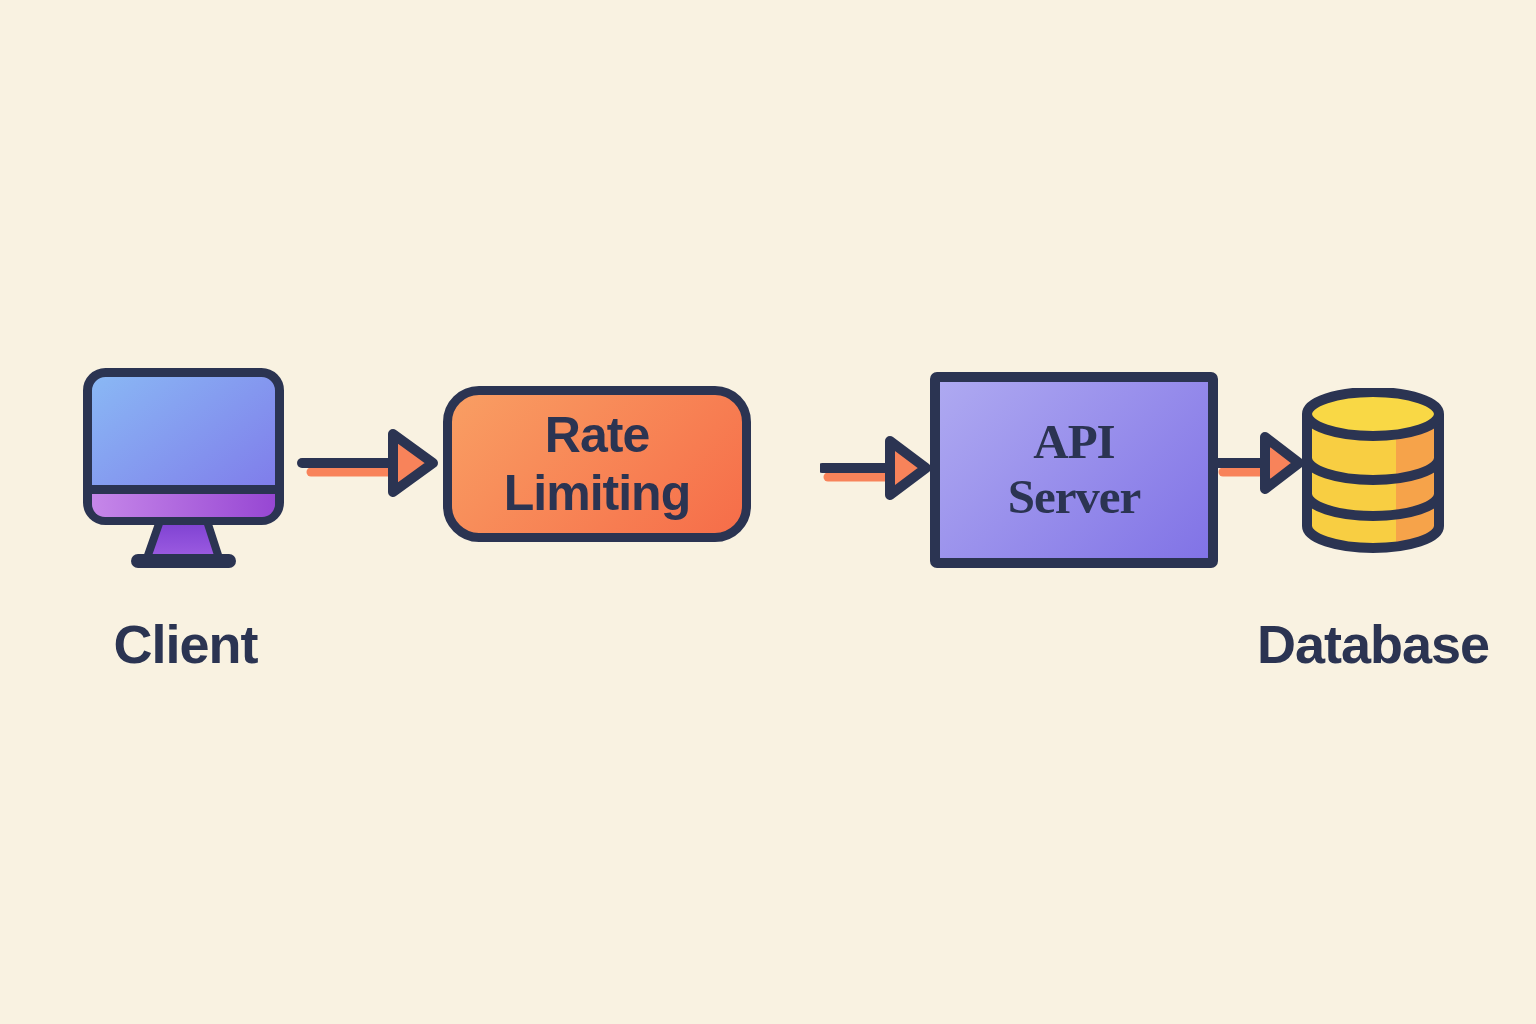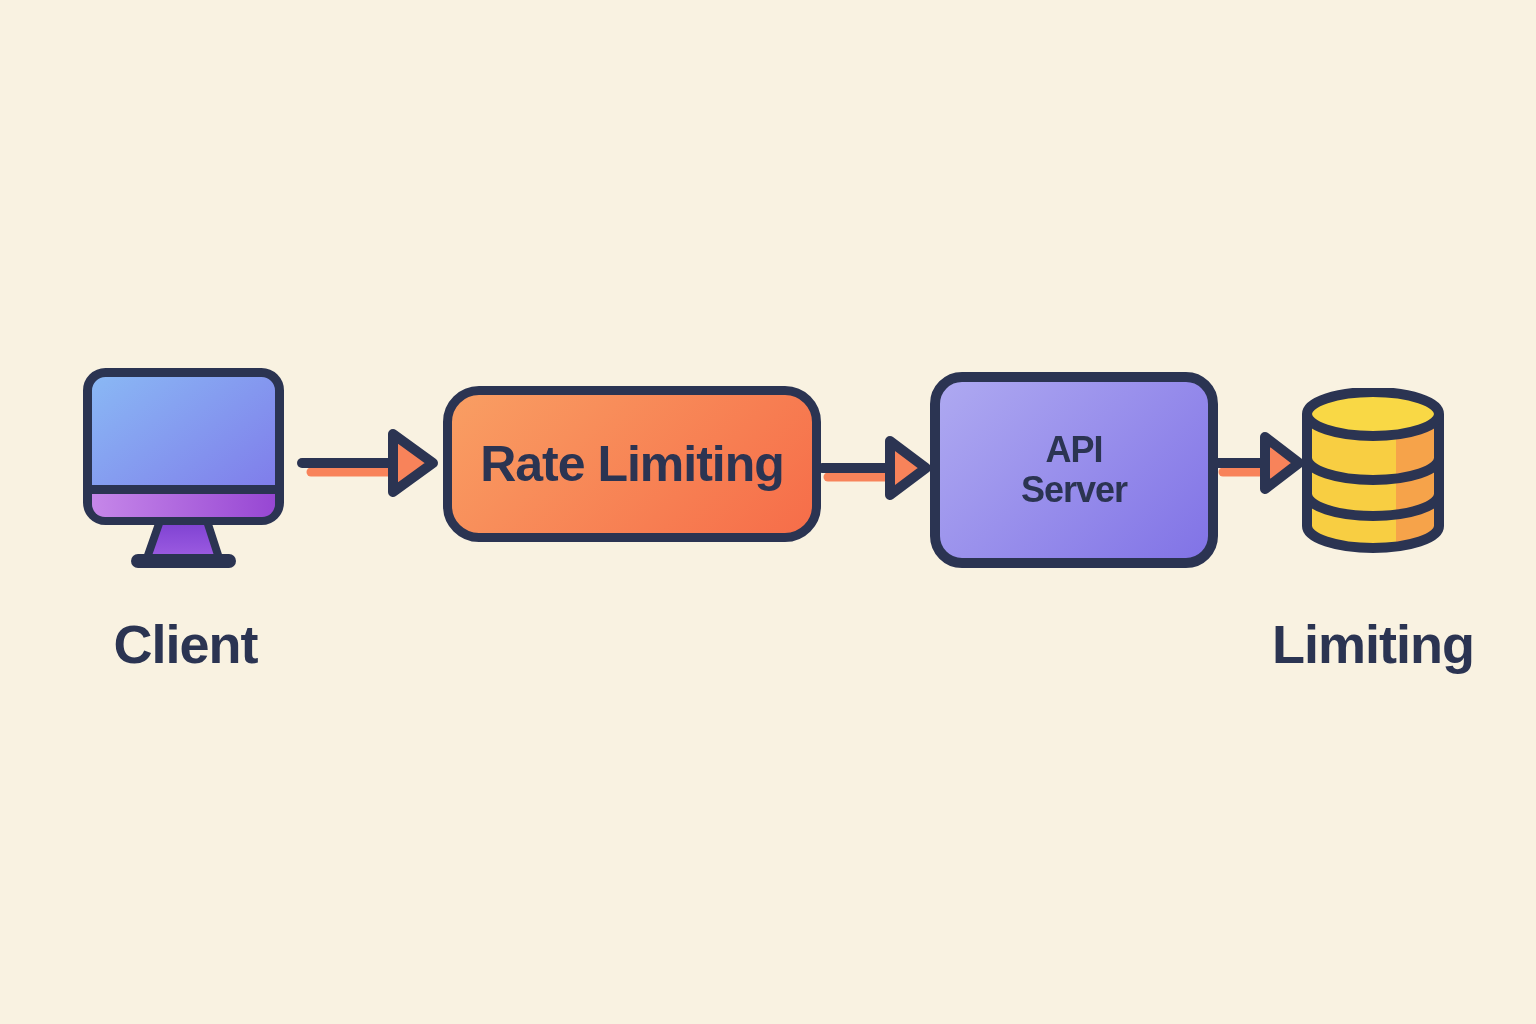--- a/index.html
+++ b/index.html
@@ -5,28 +5,28 @@
   html,body{margin:0;padding:0;}
   body{font-family:"Liberation Sans",sans-serif;background:var(--bg,#f9f2e1);}
   #canvas{position:relative;width:1536px;height:1024px;background:var(--bg,#f9f2e1);overflow:hidden;}
 
   .node-box{
     position:absolute;display:flex;align-items:center;justify-content:center;
     border:9px solid var(--navy);box-sizing:border-box;
     color:var(--navy);font-weight:bold;text-align:center;
   }
   #rate-box{
-    left:443px;top:386px;width:378px;height:156px;border-radius:36px;
+    left:443px;top:386px;width:308px;height:156px;border-radius:36px;
     background:linear-gradient(135deg,var(--orange-light) 0%,var(--orange-dark) 100%);
     font-size:50px;letter-spacing:-1px;
   }
   #api-box{
-    left:930px;top:372px;width:288px;height:196px;border-radius:32px;border-width:10px;
+    left:930px;top:372px;width:288px;height:196px;border-radius:7px;border-width:10px;
     background:linear-gradient(135deg,var(--purple-light) 0%,var(--purple-dark) 100%);
-    font-size:36px;line-height:1.12;white-space:pre-line;letter-spacing:-1px;
+    font-size:49px;line-height:1.12;white-space:pre-line;letter-spacing:-1px;font-family:Liberation Serif, serif;
   }
   .icon-label{
     position:absolute;color:var(--navy);font-weight:bold;font-size:54px;
     text-align:center;letter-spacing:-1px;margin-top:29px;
   }
   #client-label{left:58px;top:584px;width:255px;}
   #database-label{left:1223px;top:584px;width:300px;}
   .abs{position:absolute;}
 </style>
 </head>
@@ -102,15 +102,15 @@
     <rect x="100" y="26" width="43" height="134" style="fill:var(--db-orange)" clip-path="url(#dbBodyClip)"></rect>
 
     <path d="M11,70 A66,22 0 0 0 143,70" fill="none" style="stroke:var(--navy)" stroke-width="10"></path>
     <path d="M11,106 A66,22 0 0 0 143,106" fill="none" style="stroke:var(--navy)" stroke-width="10"></path>
 
     <path d="M11,26 L11,138 A66,22 0 0 0 143,138 L143,26" fill="none" style="stroke:var(--navy)" stroke-width="10" stroke-linejoin="round"></path>
 
     <ellipse cx="77" cy="26" rx="66" ry="22" style="fill:var(--db-yellow-light);stroke:var(--navy)" stroke-width="10"></ellipse>
   </svg>
 
-  <div class="icon-label" id="database-label">Limiting</div>
+  <div class="icon-label" id="database-label">Database</div>
 
 </div>
 
 </body></html>

